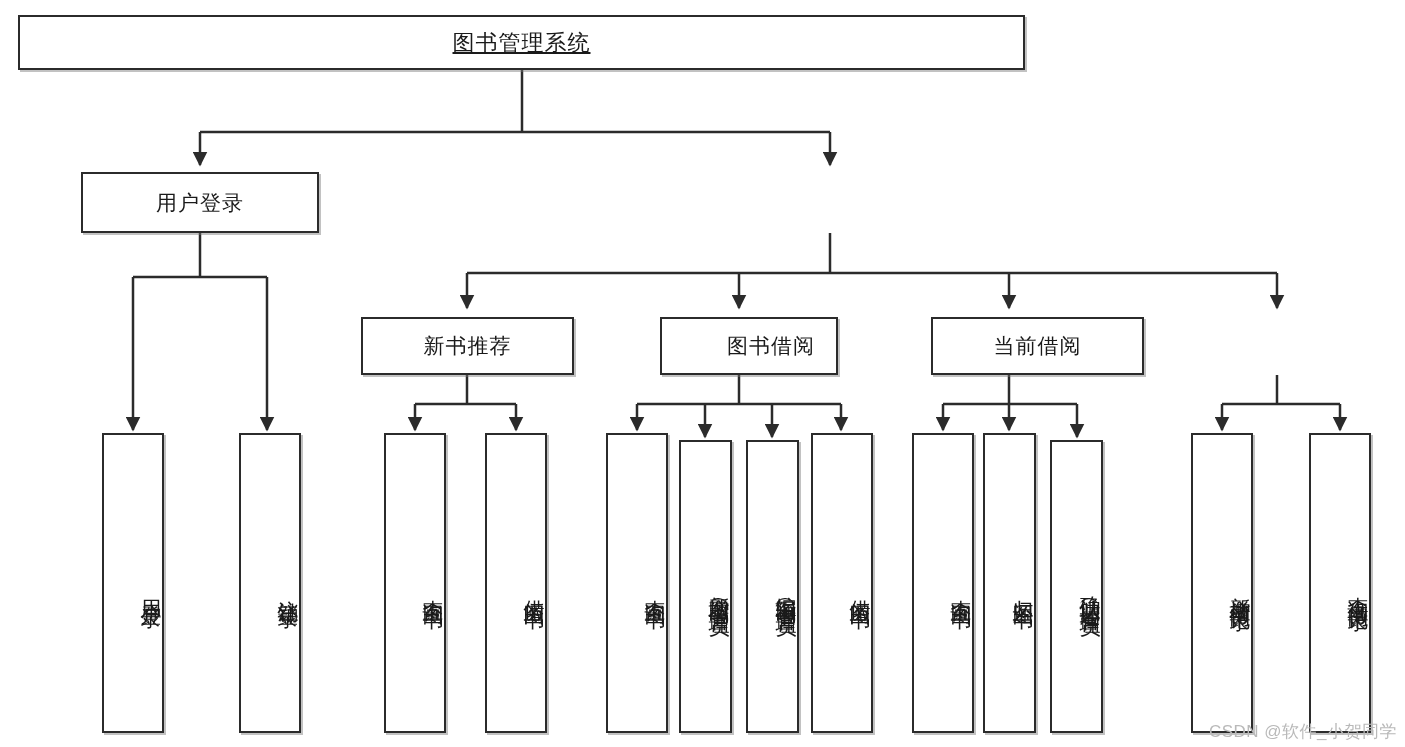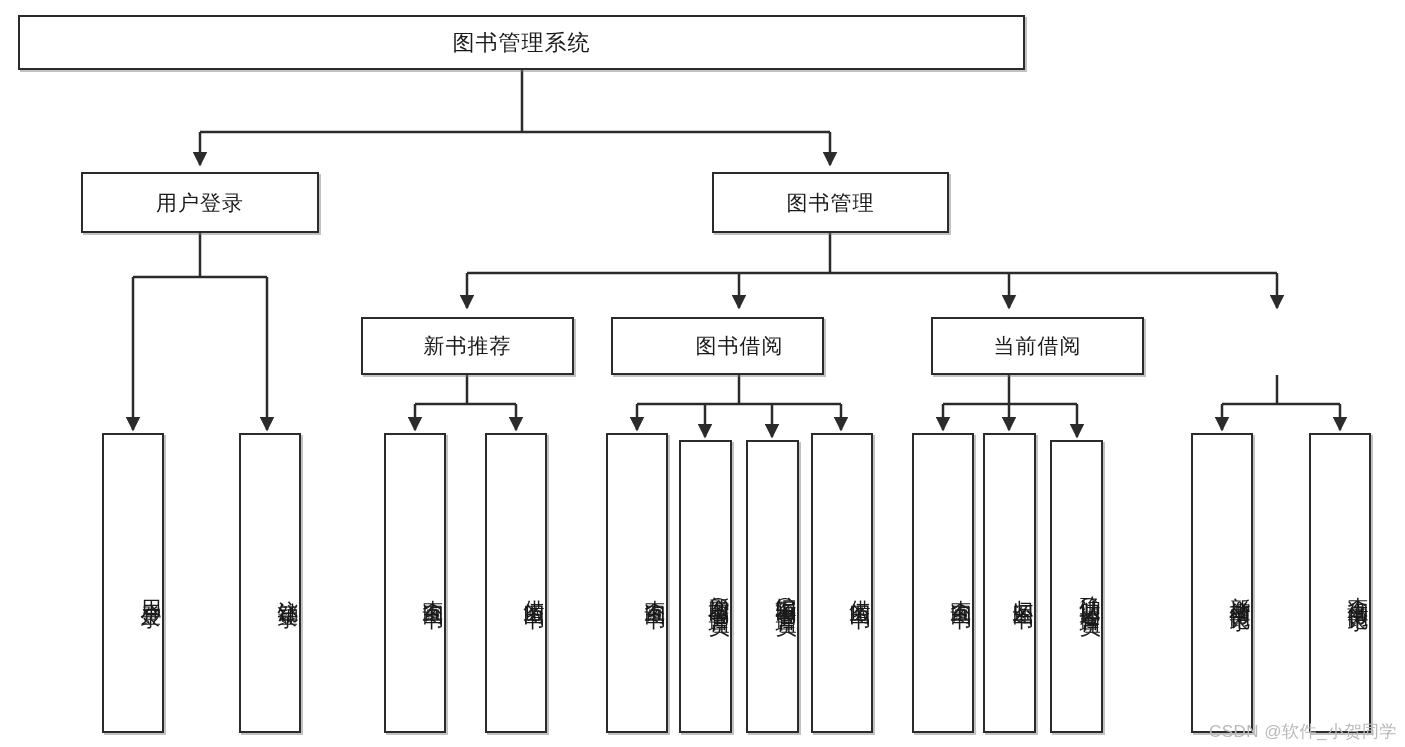--- a/index.html
+++ b/index.html
@@ -50,20 +50,21 @@
     justify-content: center;
     padding-top: 12px;
   }
   .node.vert .label {
     writing-mode: vertical-rl;
     text-orientation: upright;
     line-height: 1.05;
   }
   .node.root {
     font-size: 22px;
+    text-decoration: underline;
   }
   .watermark {
     position: absolute;
     right: 8px;
     bottom: 4px;
     font-size: 17px;
     color: #b9b9b9;
     z-index: 5;
     white-space: nowrap;
     letter-spacing: 0.5px;
@@ -125,28 +126,25 @@
     </g>
   </svg>
 
   <div class="node horiz root" style="left:18px; top:15px; width:1007px; height:55px;">
     <span class="label">图书管理系统</span>
   </div>
 
   <div class="node horiz" style="left:81px; top:172px; width:238px; height:61px;">
     <span class="label">用户登录</span>
   </div>
-  <div class="node horiz" style="left:712px; top:172px; width:237px; height:61px;">
-    <span class="label">图书管理</span>
-  </div>
 
   <div class="node horiz" style="left:361px; top:317px; width:213px; height:58px;">
     <span class="label">新书推荐</span>
   </div>
-  <div class="node horiz" style="left:611px; top:317px; width:213px; height:58px;padding-left:44px;">
+  <div class="node horiz" style="left:660px; top:317px; width:178px; height:58px;padding-left:44px;">
     <span class="label">图书借阅</span>
   </div>
   <div class="node horiz" style="left:903px; top:317px; width:213px; height:58px;margin-left:28px;">
     <span class="label">当前借阅</span>
   </div>
 
   <div class="node vert" style="left:102px; top:433px; width:62px; height:300px;">
     <span class="label">用户登录</span>
   </div>
   <div class="node vert" style="left:239px; top:433px; width:62px; height:300px;">

